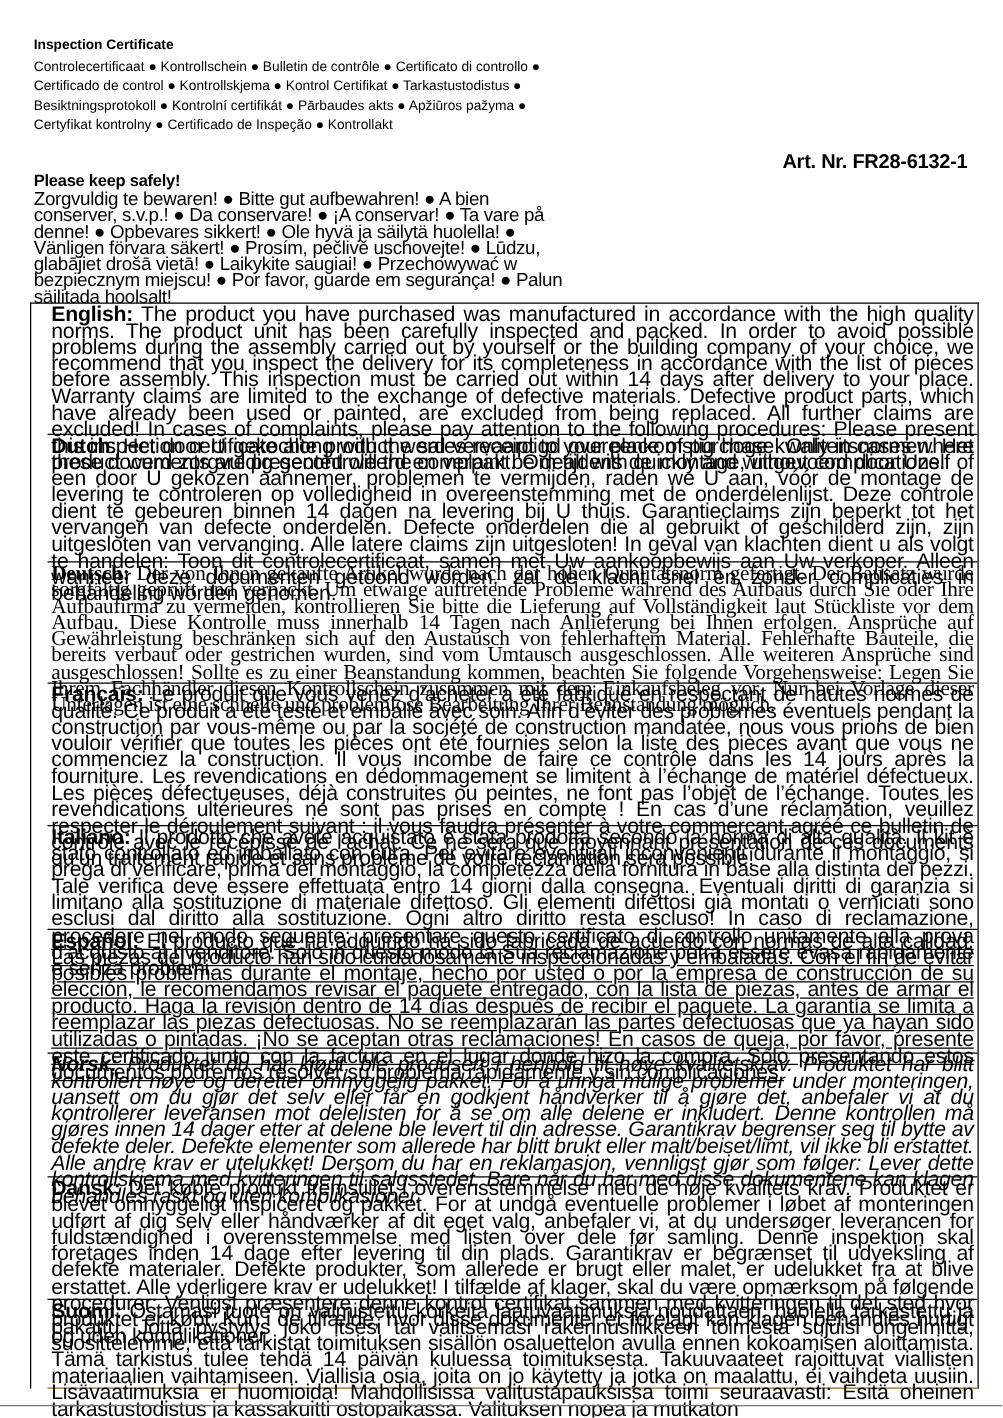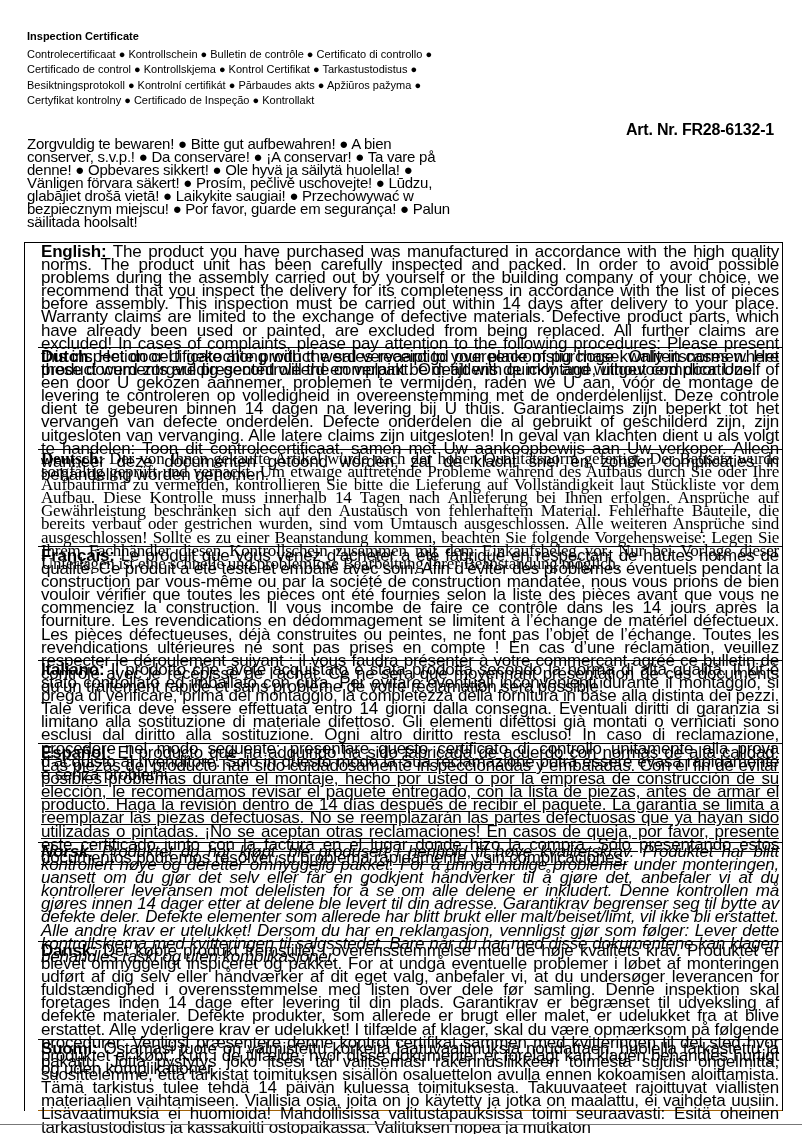--- a/index.html
+++ b/index.html
@@ -26,20 +26,21 @@
 <body>
 
 <div class="header">
   <h1 class="title">Inspection Certificate</h1>
   <div class="subtitle">Controlecertificaat ● Kontrollschein ● Bulletin de contrôle ●  Certificato di controllo  ● Certificado de control ● Kontrollskjema ● Kontrol Certifikat ● Tarkastustodistus ● Besiktningsprotokoll ● Kontrolní certifikát ● Pārbaudes akts ● Apžiūros pažyma ● Certyfikat kontrolny ● Certificado de Inspeção ● Kontrollakt</div>
 </div>
 
 <div class="artnr">Art. Nr. FR28-6132-1</div>
 
 <div class="keep">
+  <div class="keep-title">Please keep safely!</div>
   <div class="keep-text">Zorgvuldig te bewaren! ● Bitte gut aufbewahren! ● A bien conserver, s.v.p.! ● Da conservare! ● ¡A conservar! ● Ta vare på denne! ● Opbevares sikkert! ● Ole hyvä ja säilytä huolella! ● Vänligen förvara säkert! ● Prosím, pečlivě uschovejte! ● Lūdzu, glabājiet drošā vietā! ● Laikykite saugiai! ● Przechowywać w bezpiecznym miejscu! ● Por favor, guarde em segurança! ● Palun säilitada hoolsalt!</div>
 </div>
 
 <div class="table">
   <div class="row" style="height:102px;">
     <span class="lang">English:</span><span> The product you have purchased was manufactured in accordance with the high quality norms. The product unit has been carefully inspected and packed. In order to avoid possible problems during the assembly carried out by yourself or the building company of your choice, we recommend that you inspect the delivery for its completeness in accordance with the list of pieces before assembly. This inspection must be carried out within 14 days after delivery to your place. Warranty claims are limited to the exchange of defective materials. Defective product parts, which have already been used or painted, are excluded from being replaced. All further claims are excluded! In cases of complaints, please pay attention to the following procedures: Please present this inspection certificate along with the sales receipt to your place of purchase. Only in cases where these documents are presented will the complaint be dealt with quickly and without complications.</span>
   </div>
   <div class="row" style="height:99px;">
     <span class="lang">Dutch</span><span>: Het door U gekochte product werd vervaardigd overeenkomstig hoge kwaliteitsnormen. Het product werd zorgvuldig gecontroleerd en verpakt. Om tijdens de montage, uitgevoerd door Uzelf of een door U gekozen aannemer, problemen te vermijden, raden we U aan, vóór de montage de levering te controleren op volledigheid in overeenstemming met de onderdelenlijst. Deze controle dient te gebeuren binnen 14 dagen na levering bij U thuis. Garantieclaims zijn beperkt tot het vervangen van defecte onderdelen. Defecte onderdelen die al gebruikt of geschilderd zijn, zijn uitgesloten van vervanging. Alle latere claims zijn uitgesloten! In geval van klachten dient u als volgt te handelen: Toon dit controlecertificaat, samen met Uw aankoopbewijs aan Uw verkoper. Alleen wanneer deze documenten getoond worden, zal de klacht snel en zonder complicaties in behandeling worden genomen.</span>
   </div>

